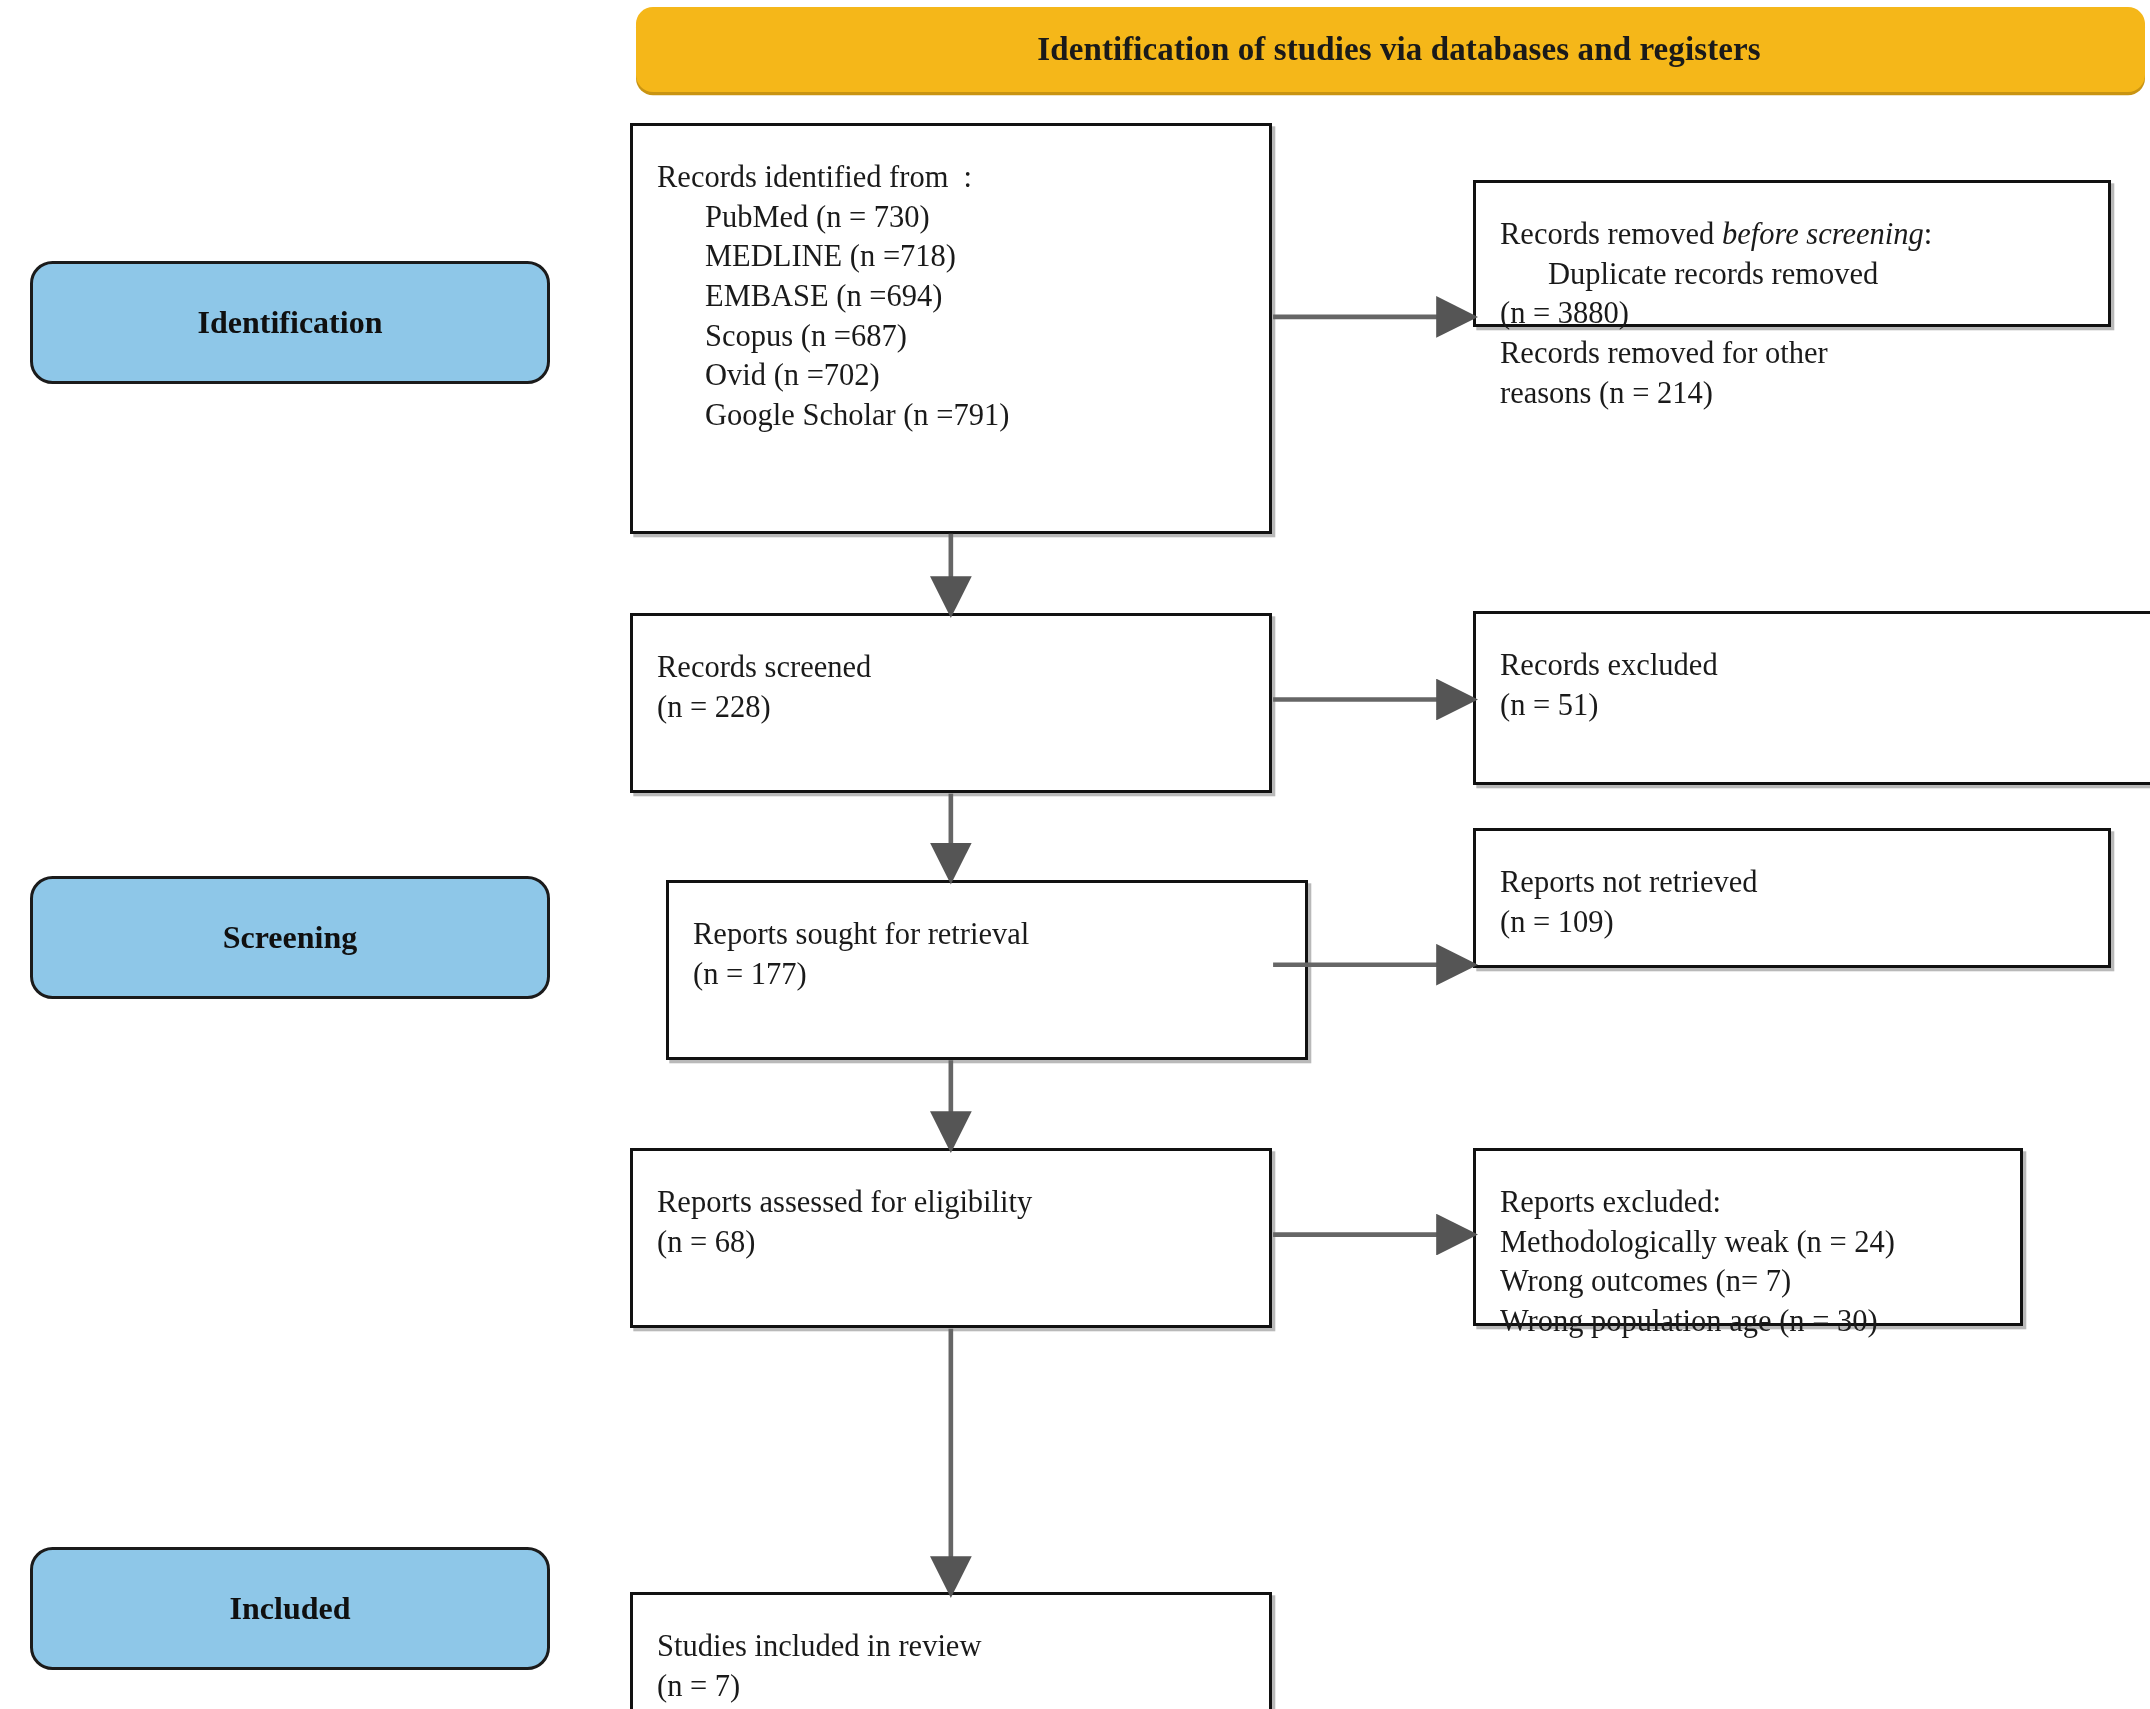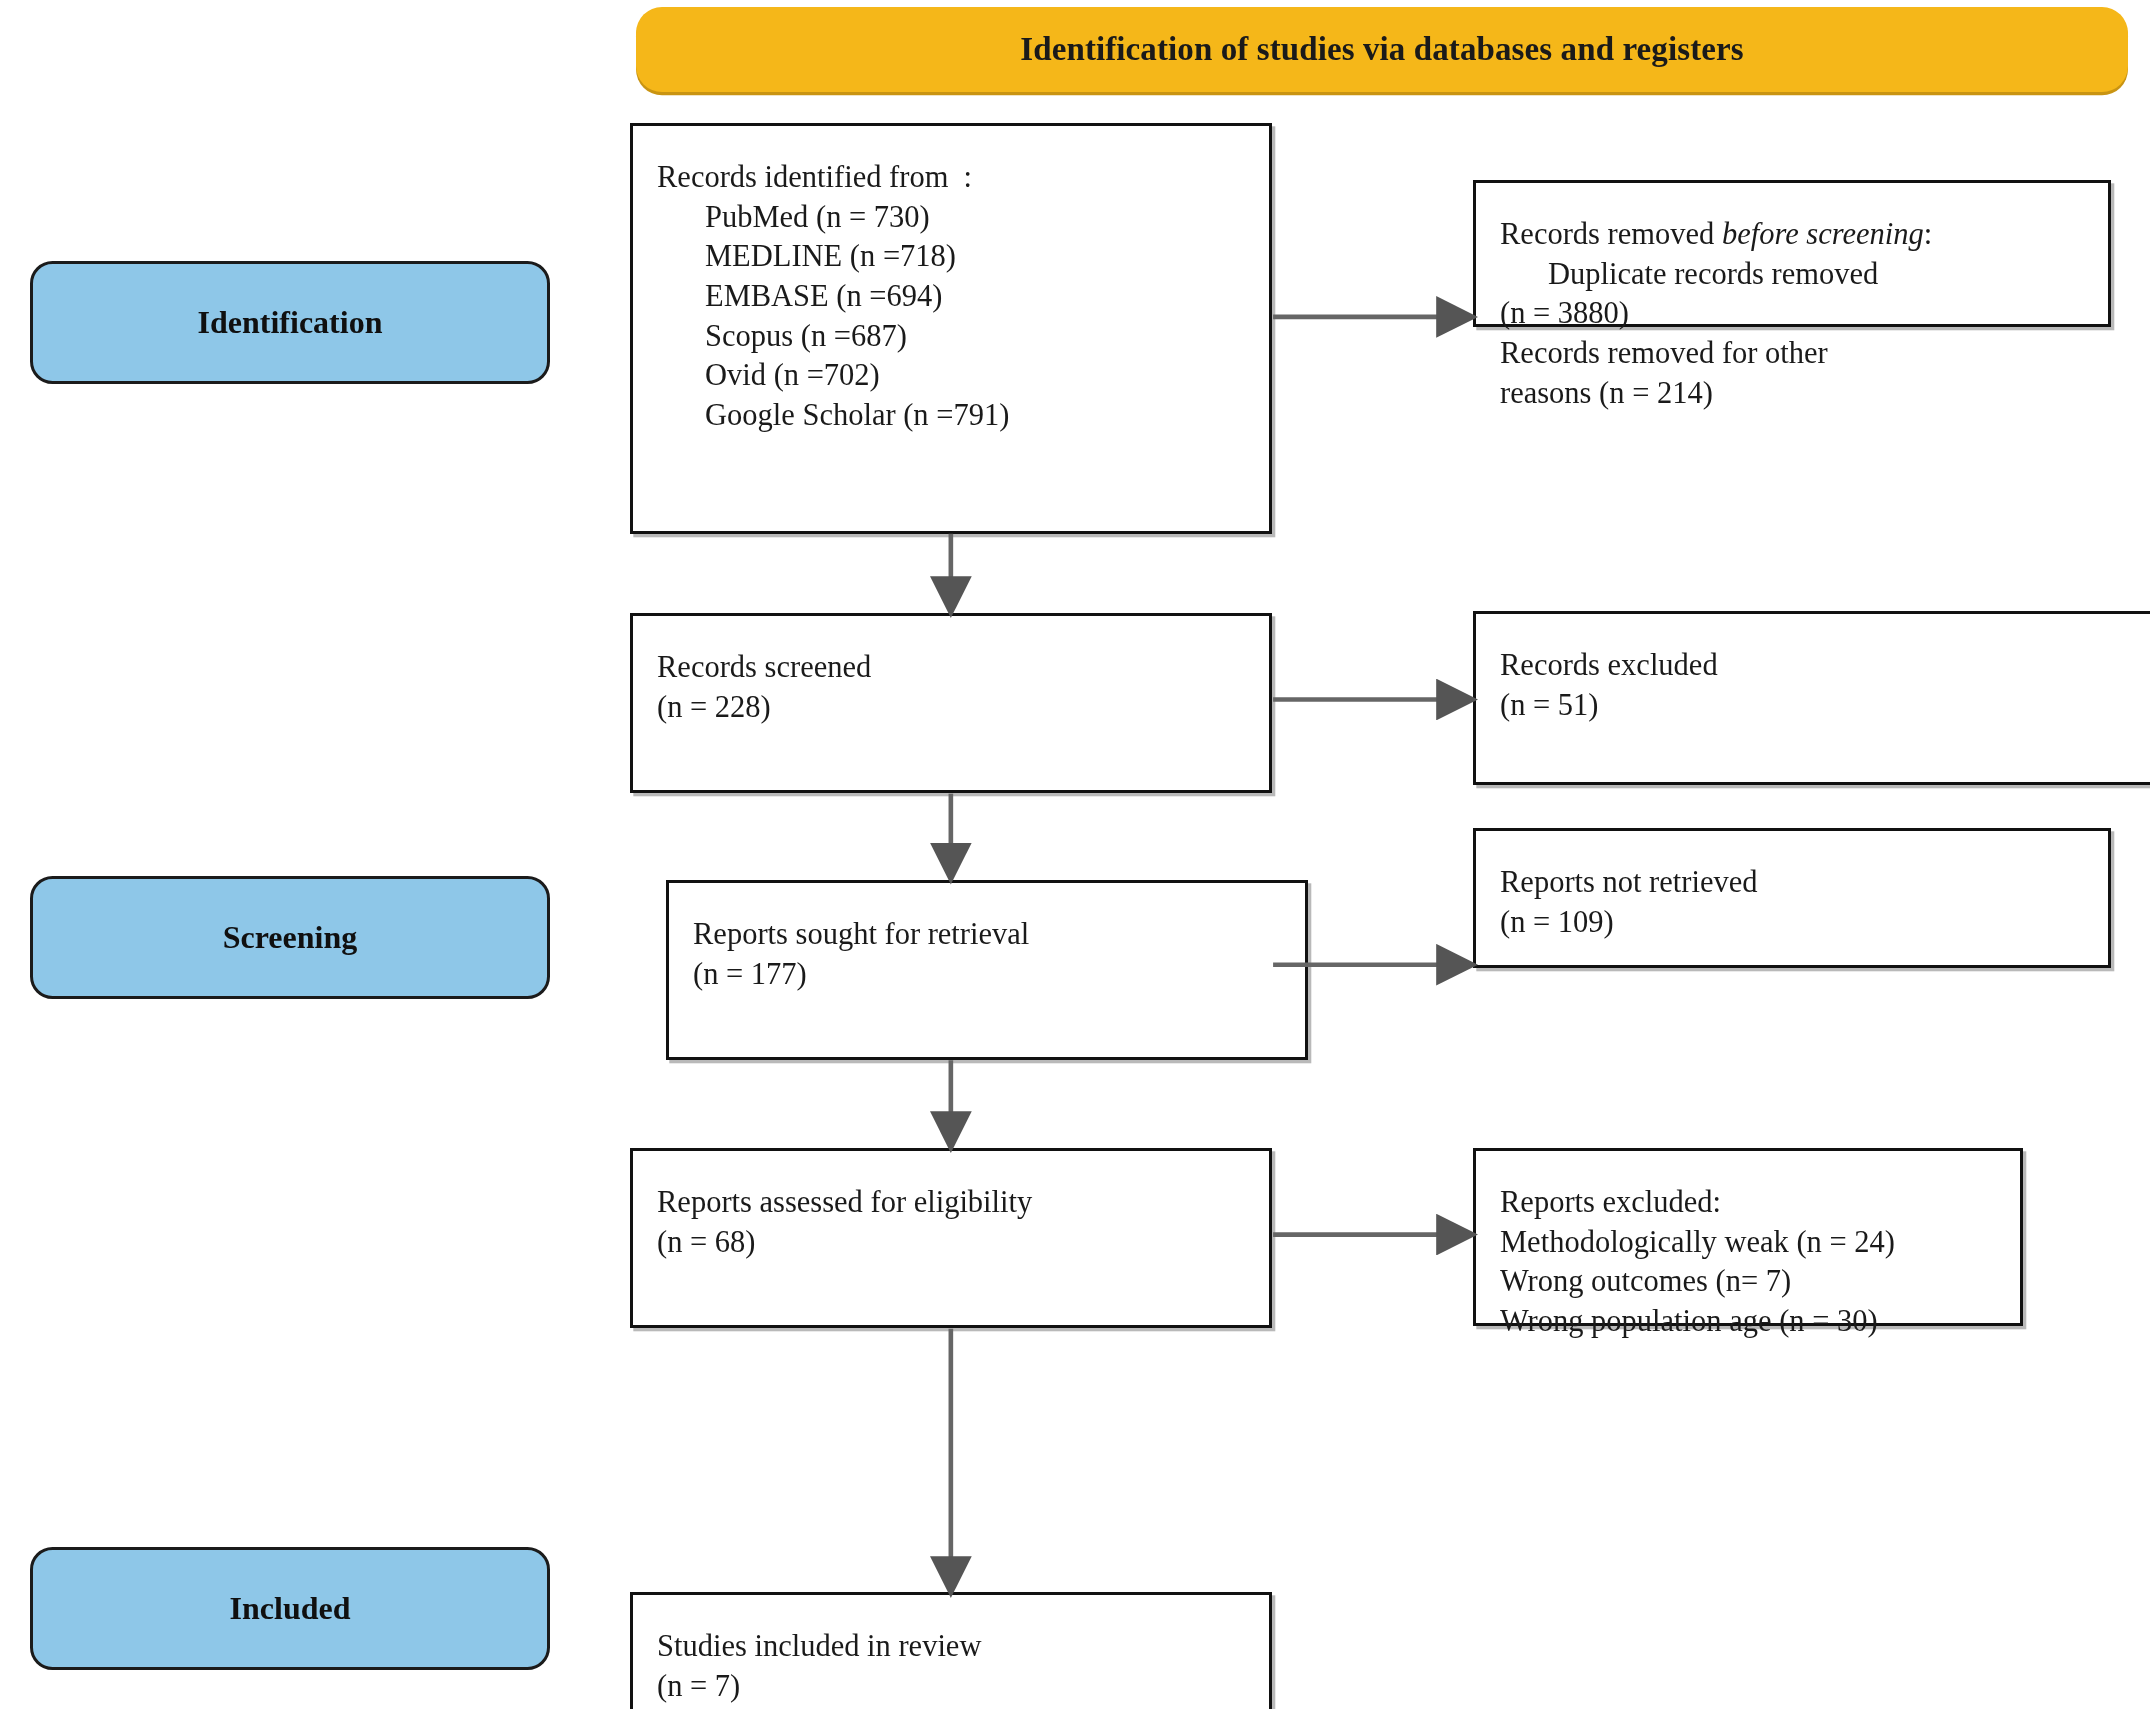--- a/index.html
+++ b/index.html
@@ -18,25 +18,26 @@
   }
 
   
   .banner {
     position: absolute;
     left: 636px;
     top: 6.6px;
     width: 1492px;
     height: 85px;
     background: #F5B719;
-    border-radius: 26px;
+    border-radius: 17px;
     box-shadow: 0 3.3px 0 0 #c99412;
     display: flex;
     align-items: center;
     justify-content: center;
+    padding-left: 17px;
   }
   .banner-text {
     font-weight: bold;
     font-size: 33px;
     letter-spacing: 0.1px;
     color: #1a1a1a;
     text-align: center;
   }
 
   

